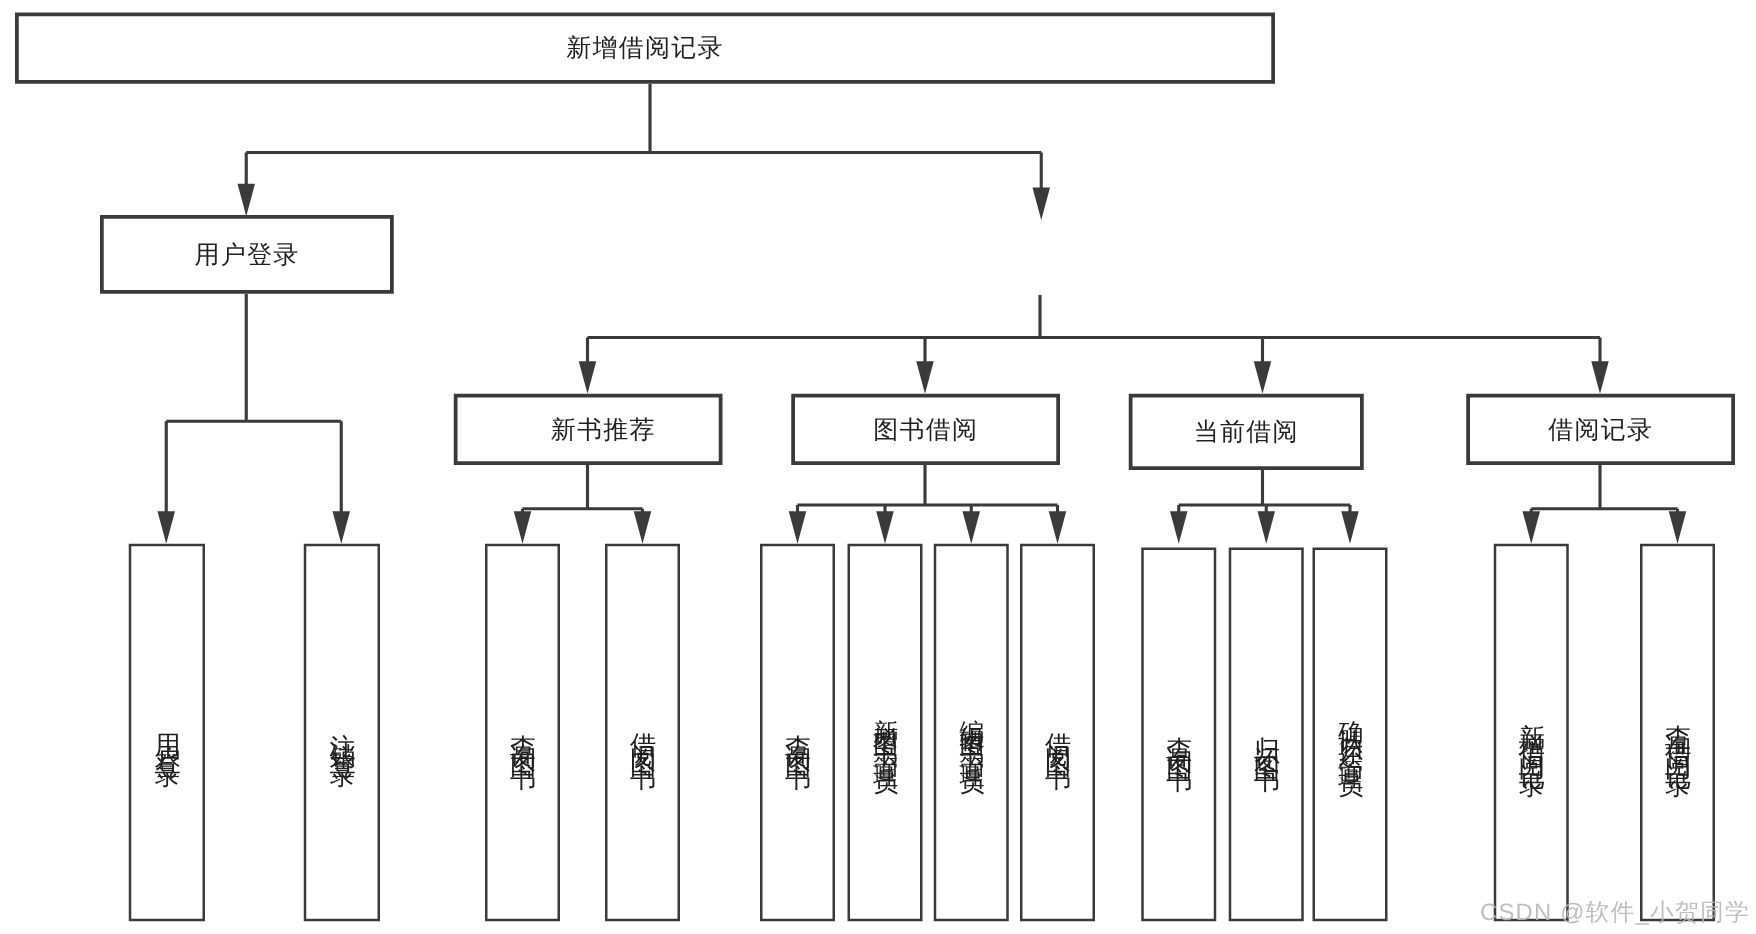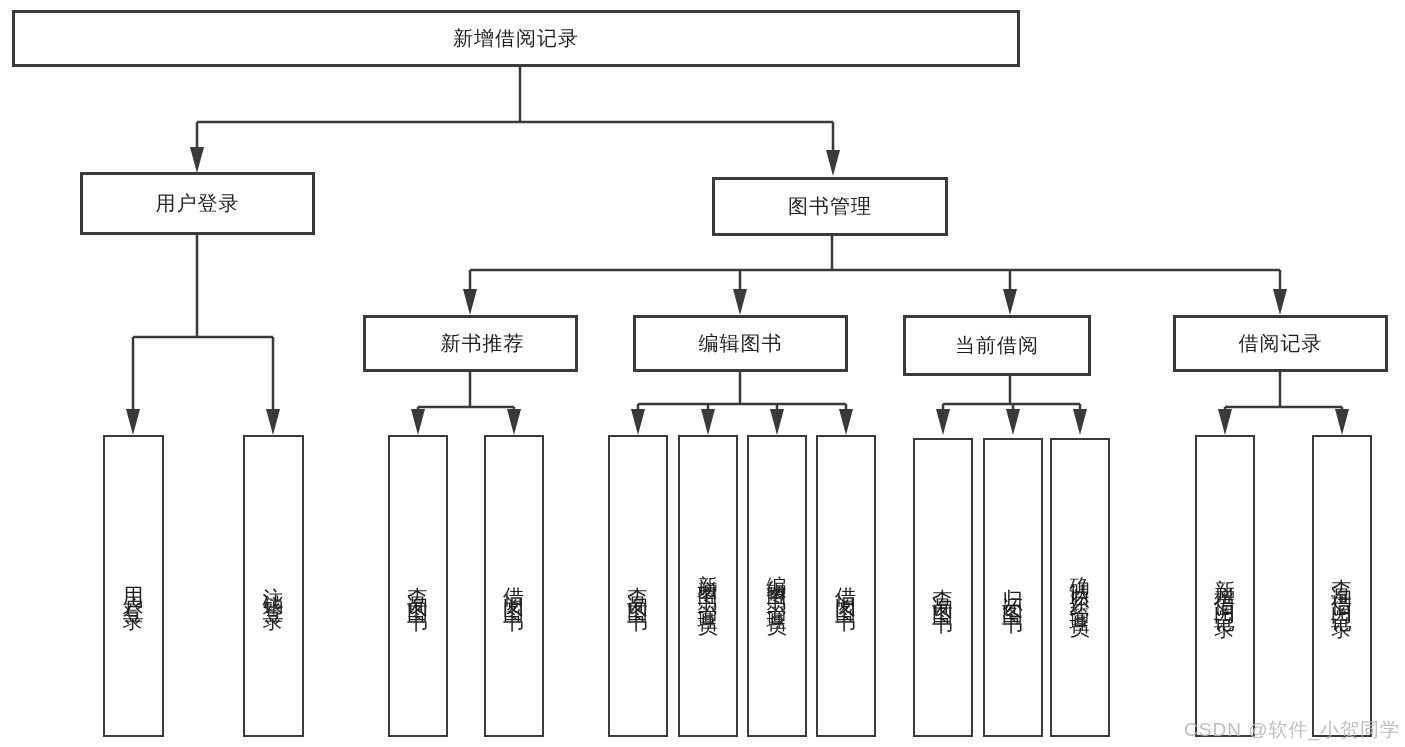--- a/index.html
+++ b/index.html
@@ -94,29 +94,26 @@
     </g>
   </svg>
 
   <div class="node" style="left:12px;top:10px;width:1008px;height:57px;">
     <span>新增借阅记录</span>
   </div>
 
   <div class="node" style="left:80px;top:172px;width:235px;height:63px;">
     <span>用户登录</span>
   </div>
-  <div class="node" style="left:712px;top:177px;width:236px;height:59px;">
-    <span>图书管理</span>
-  </div>
 
   <div class="node" style="left:363px;top:315px;width:215px;height:57px;padding-left:24px;">
     <span>新书推荐</span>
   </div>
   <div class="node" style="left:633px;top:315px;width:215px;height:57px;">
-    <span>编辑图书</span>
+    <span>图书借阅</span>
   </div>
   <div class="node" style="left:903px;top:315px;width:188px;height:61px;">
     <span>当前借阅</span>
   </div>
   <div class="node" style="left:1173px;top:315px;width:215px;height:57px;">
     <span>借阅记录</span>
   </div>
 
   <div class="node leaf" style="left:103px;top:435px;width:61px;height:302px;">
     <span class="vtext">用户登录</span>

